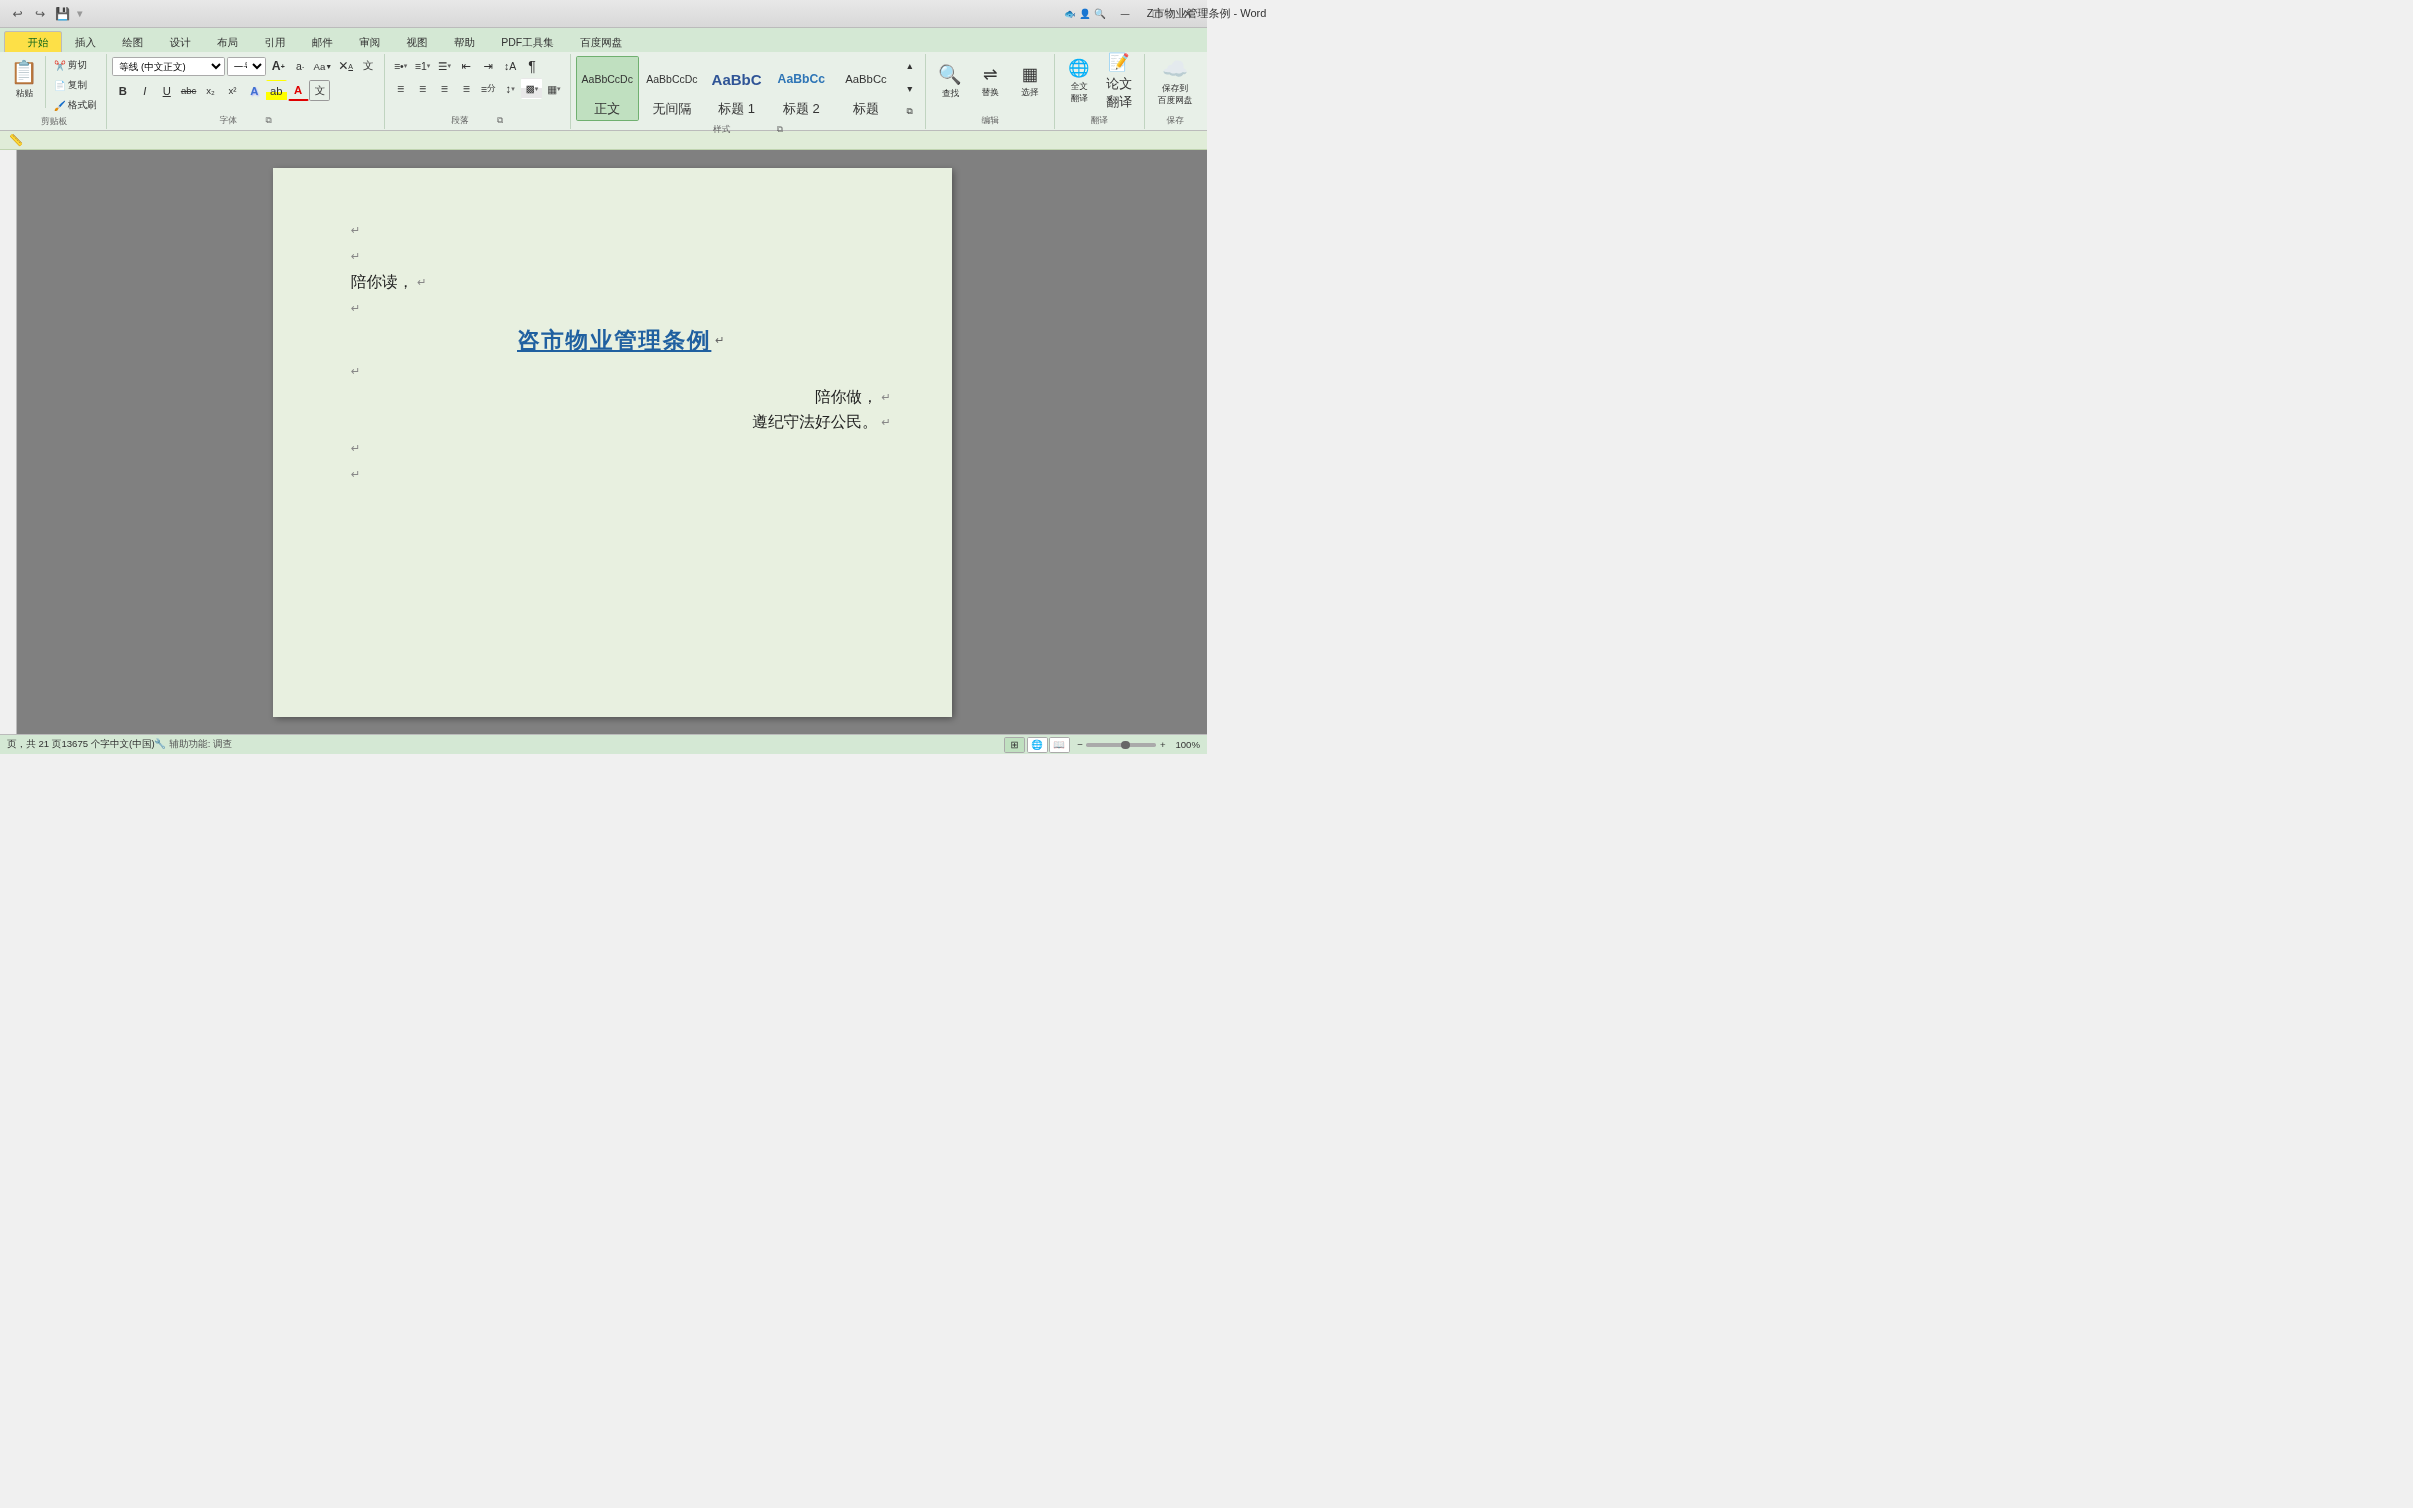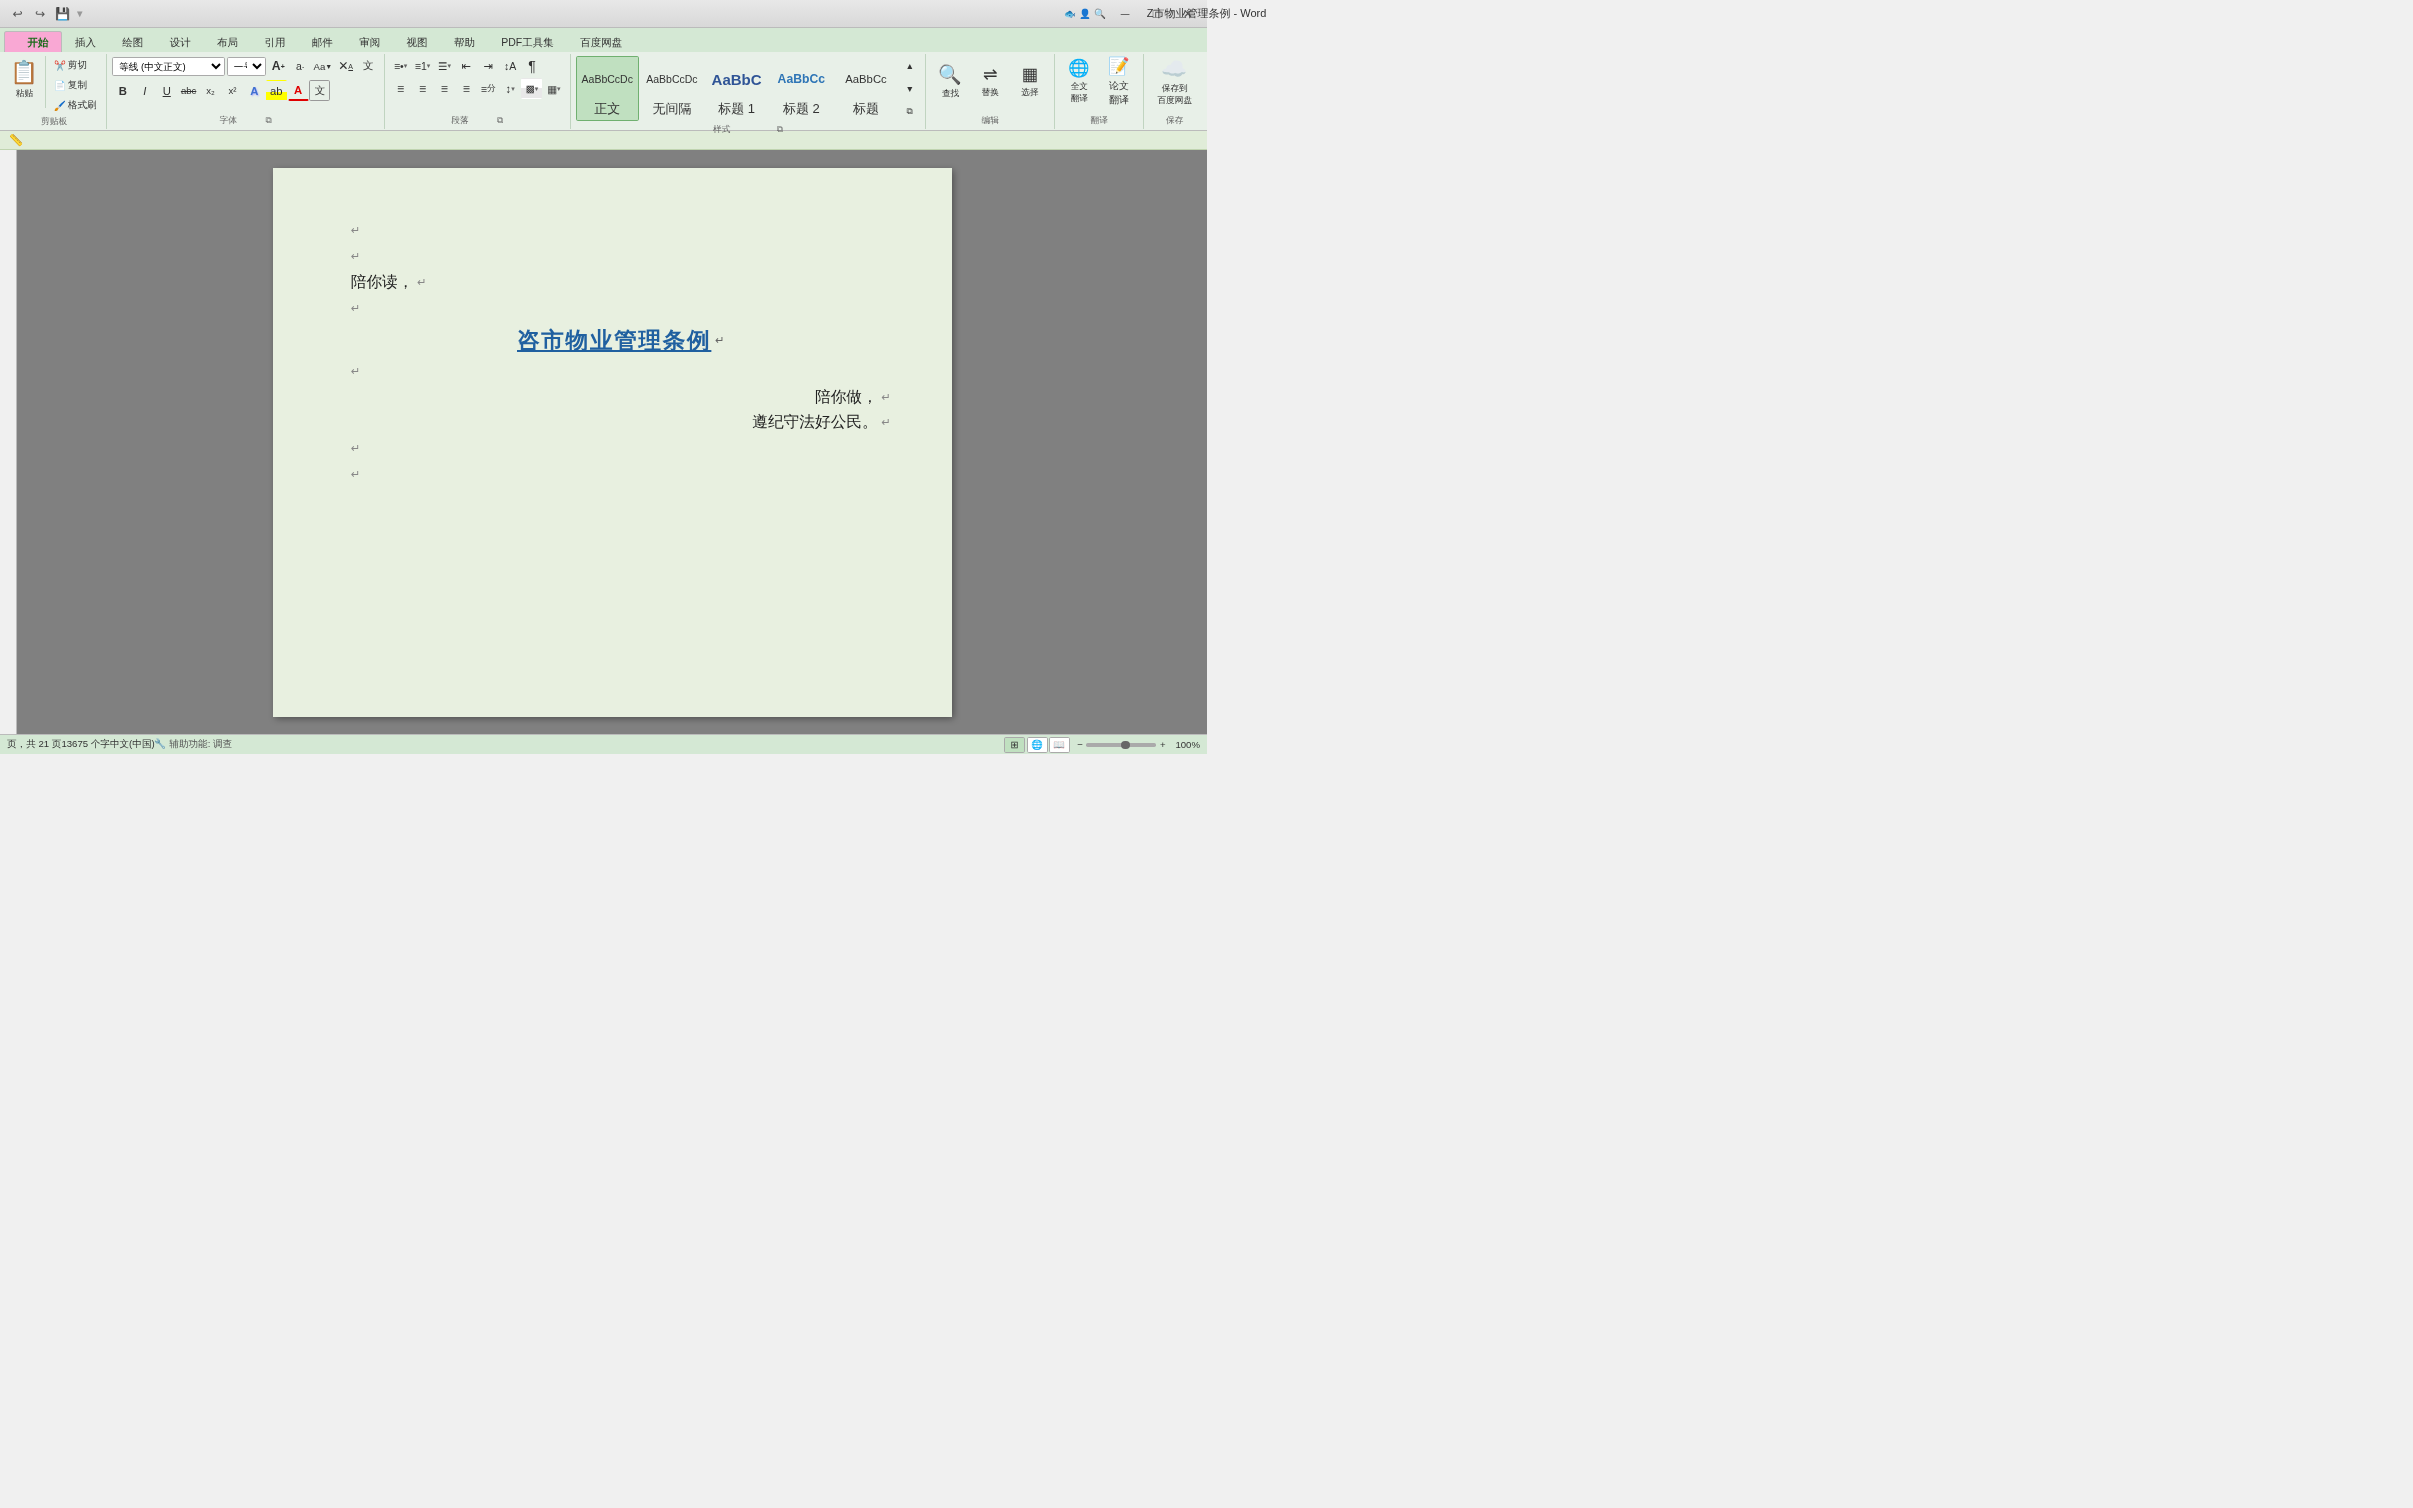--- a/index.html
+++ b/index.html
@@ -86,25 +86,25 @@
       cursor: pointer;
       color: #333;
       border: 0.9px solid transparent;
       border-bottom: none;
       border-radius: 2.6px 2.6px 0 0;
       height: 21px;
       display: flex;
       align-items: center;
     }
     .ribbon-tab.active {
-      background: #f9a8d4;
+      background: #fde047;
       border-color: #bbb;
       border-bottom-color: #e8f0e8;
       color: #1a6a1a;
-      font-weight: bold;
+      font-weight: normal;
       padding-left: 23px;
     }
 
     #ribbon-content {
       display: flex;
       align-items: stretch;
       padding: 1.7px 3.5px;
       gap: 1.7px;
       height: 78px;
       background: #e8f0e8;
@@ -616,21 +616,21 @@
     </div>
 
     <div class="ribbon-group" style="flex-direction:column;">
       <div class="ribbon-group-content">
         <div class="editing-btn">
           <span style="font-size:17.4px;">🌐</span>
           <span style="font-size:8.7px;text-align:center;">全文<br>翻译</span>
         </div>
         <div class="editing-btn">
           <span style="font-size:17.4px;">📝</span>
-          <span style="font-size:10px;text-align:left;">论文<br>翻译</span>
+          <span style="font-size:13px;text-align:left;">论文<br>翻译</span>
         </div>
       </div>
       <div class="ribbon-group-label">翻译</div>
     </div>
 
     <div class="ribbon-group" style="flex-direction:column;">
       <div class="ribbon-group-content">
         <div class="save-btn">
           <span style="font-size:21px;">☁️</span>
           <span style="font-size:8.7px;text-align:center;">保存到<br>百度网盘</span>

